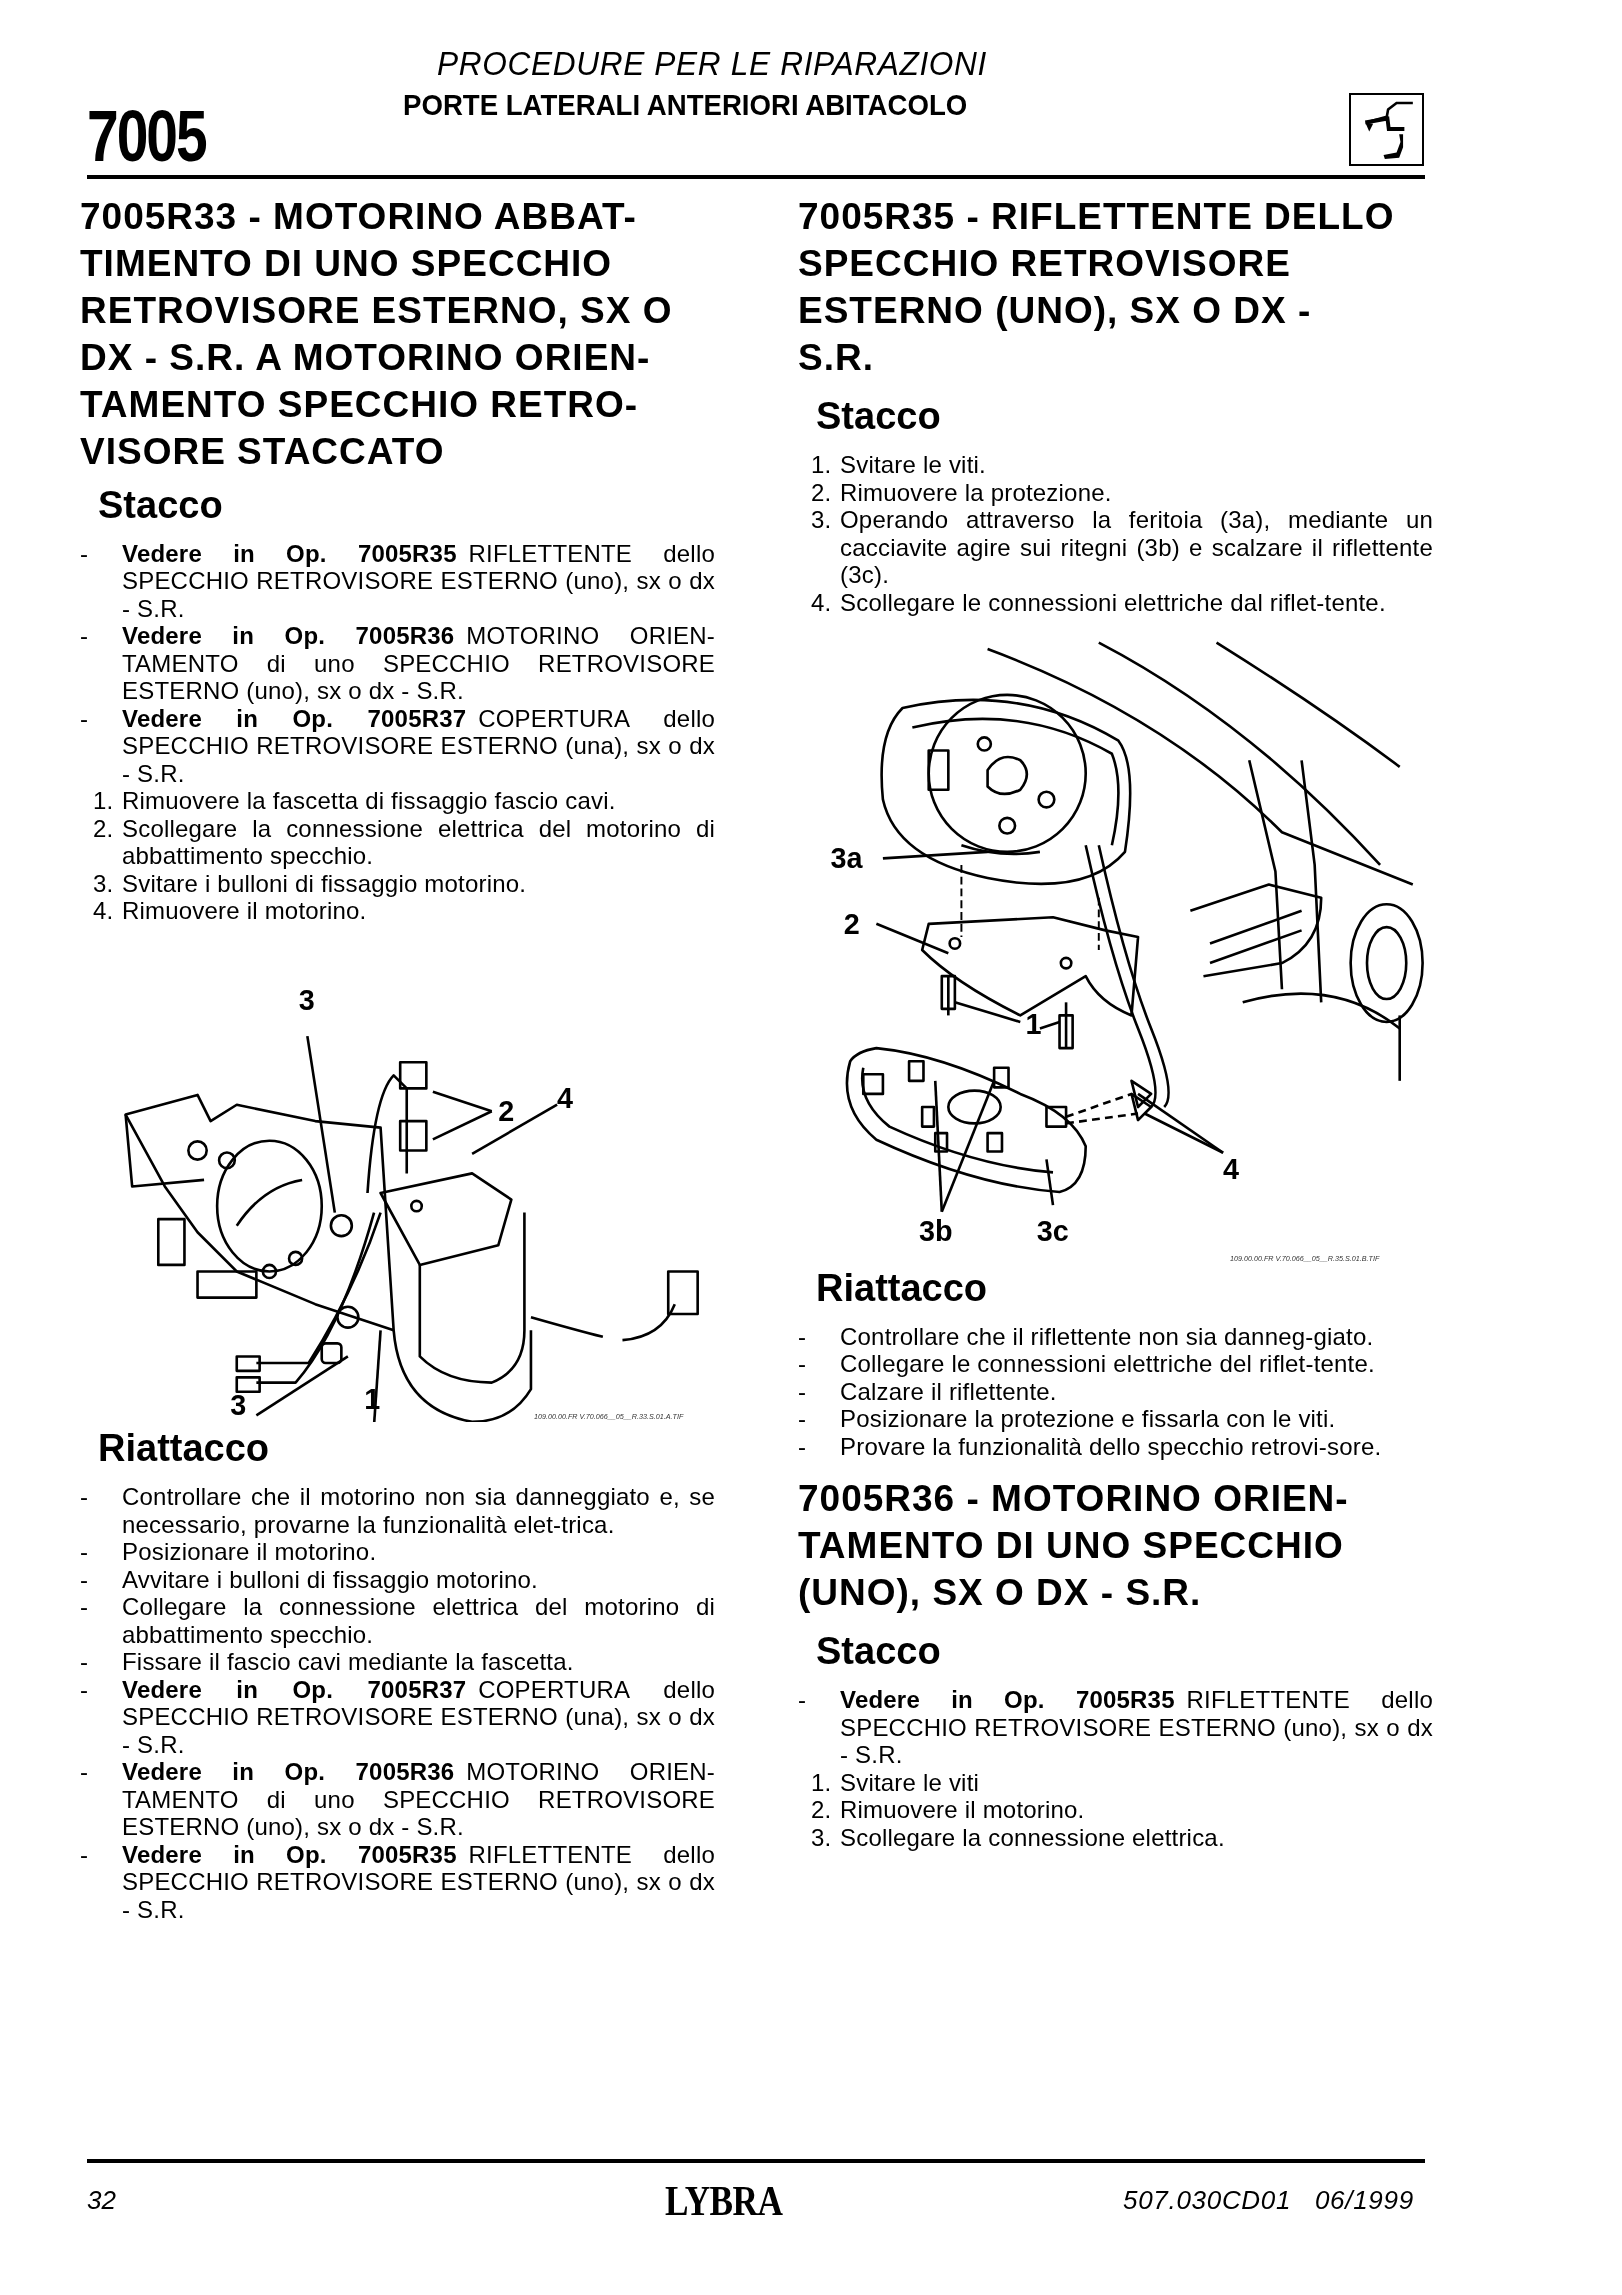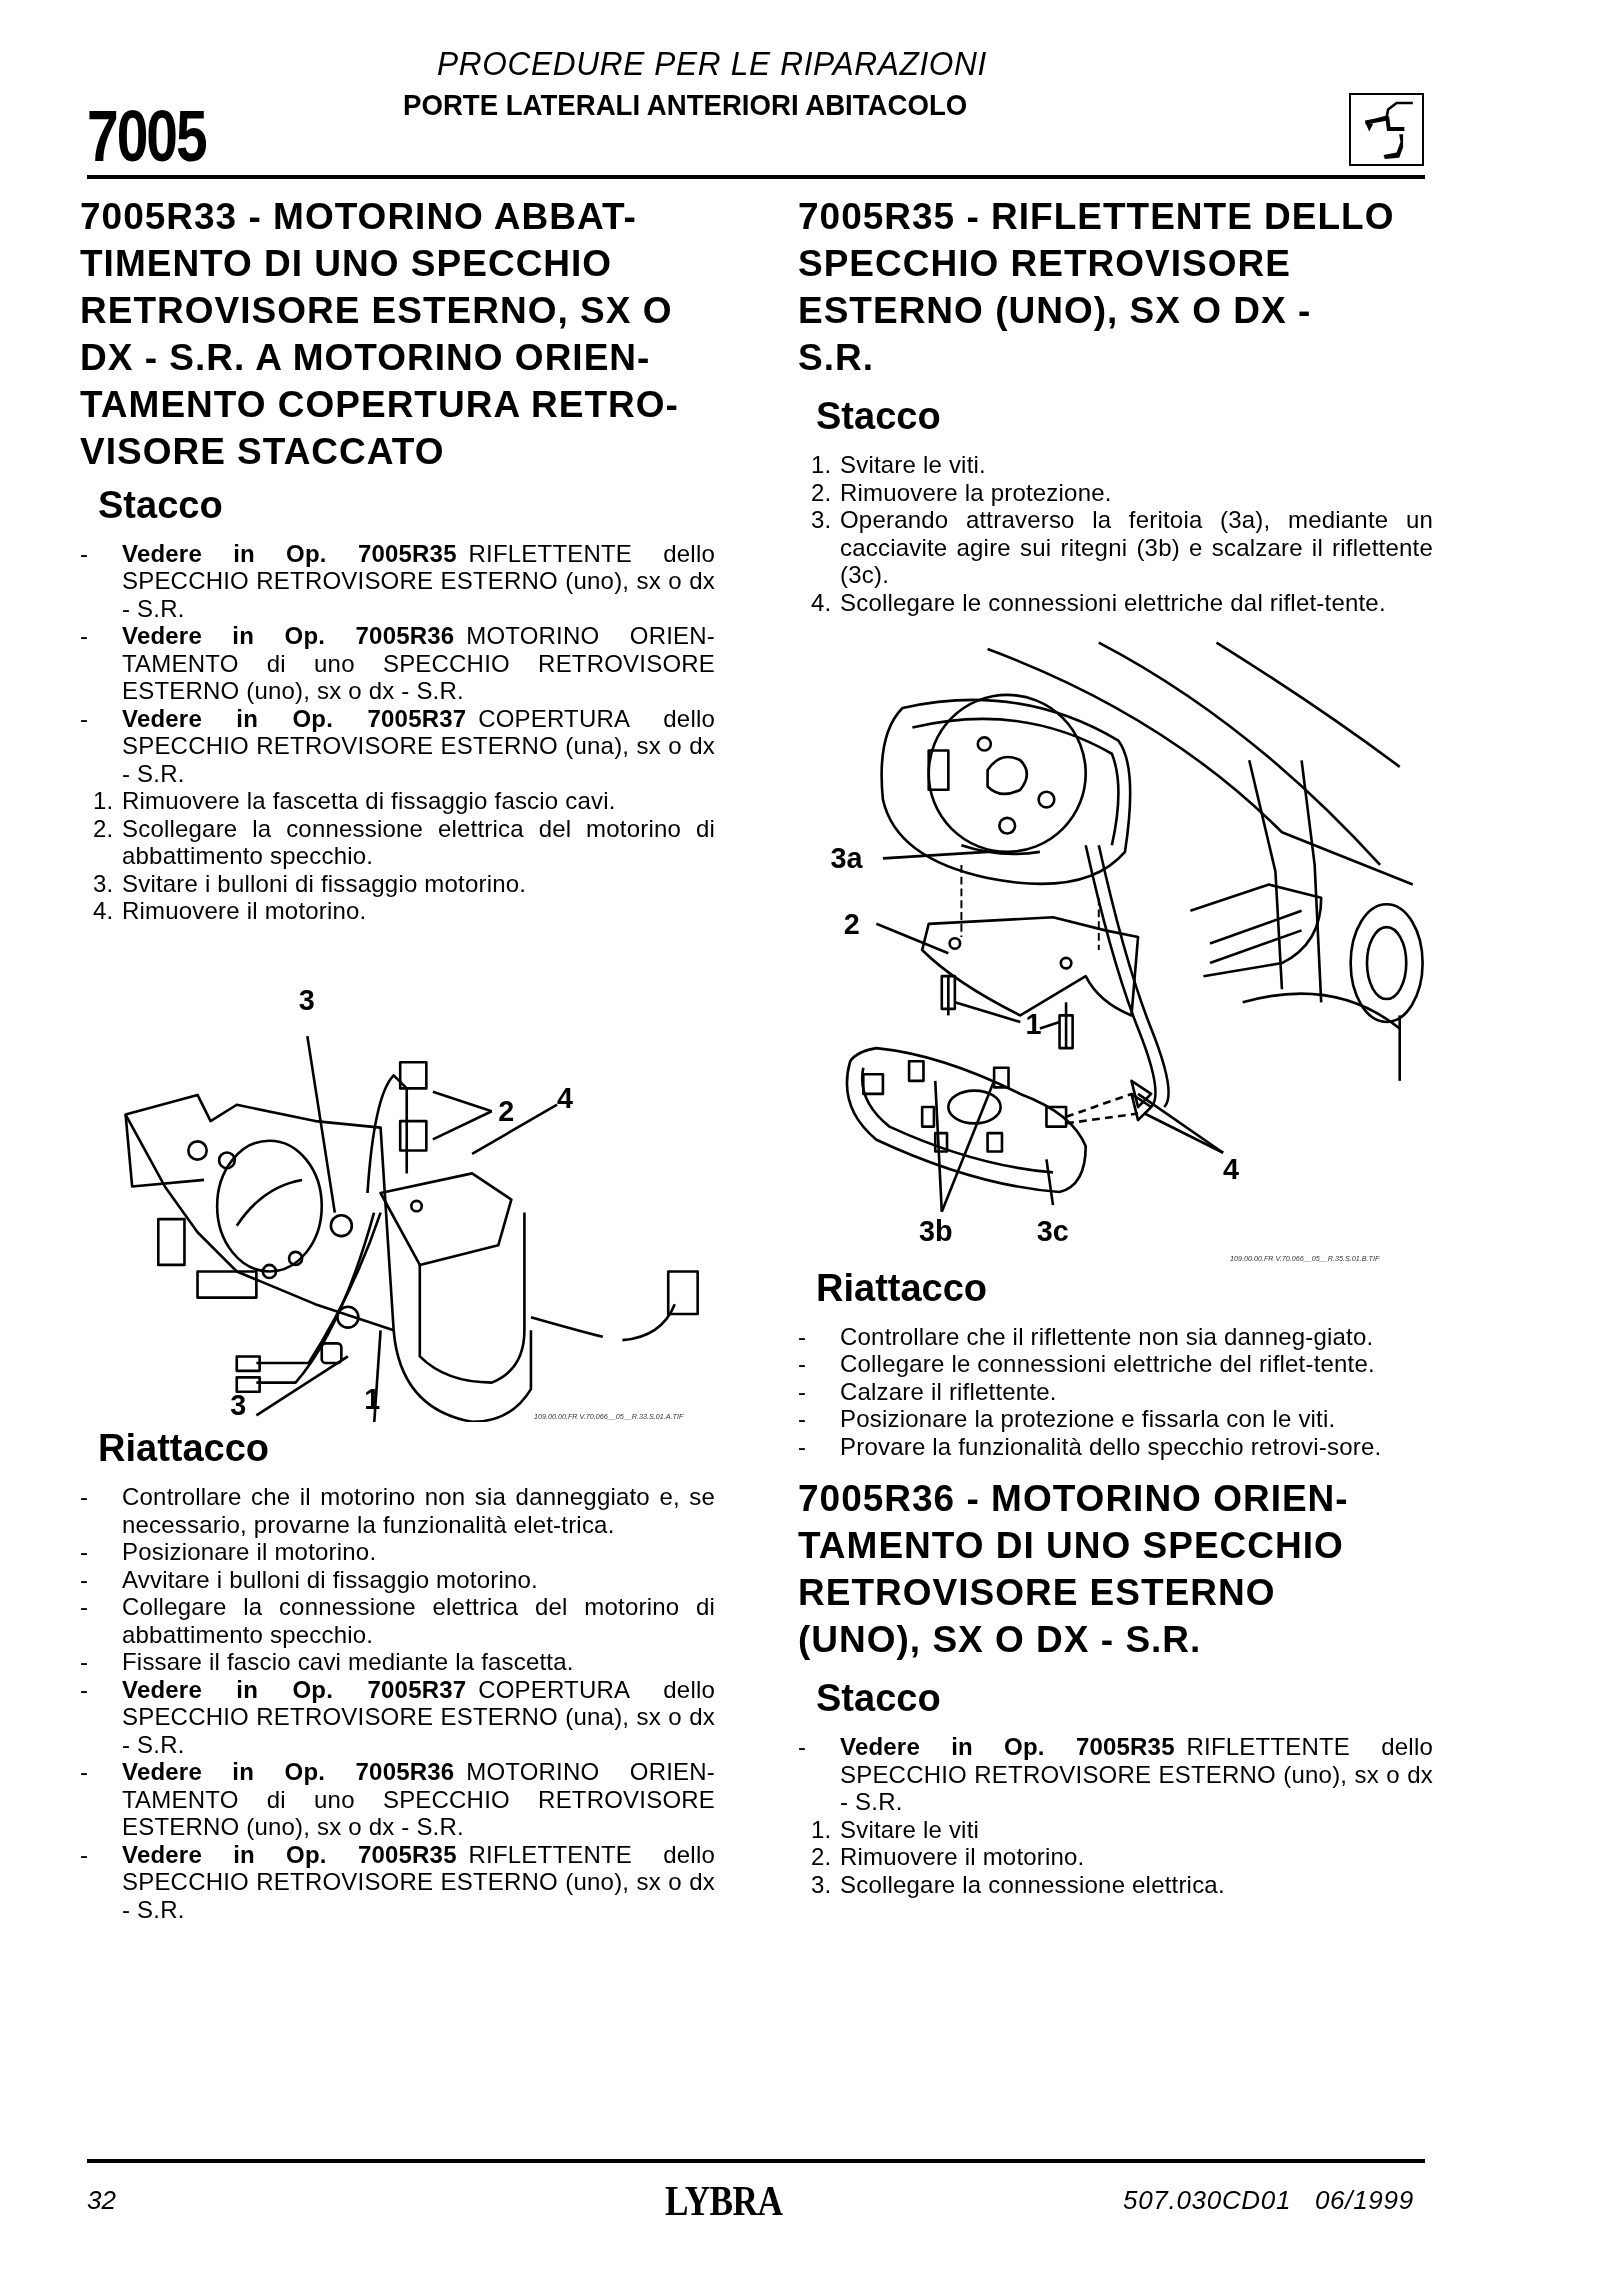--- a/index.html
+++ b/index.html
@@ -60,21 +60,21 @@
 </div>
 <div id="header-rule" class="abs"></div>
 
 <div id="col-left" class="col">
   <div>
     <div class="sec-title" style="margin-top:2.6px;">
       <div>7005R33 - MOTORINO ABBAT-</div>
       <div>TIMENTO DI UNO SPECCHIO</div>
       <div>RETROVISORE ESTERNO, SX O</div>
       <div>DX - S.R. A MOTORINO ORIEN-</div>
-      <div>TAMENTO COPERTURA RETRO-</div>
+      <div>TAMENTO SPECCHIO RETRO-</div>
       <div>VISORE STACCATO</div>
     </div>
 
     <div class="sub-head" style="margin-top:14.4px;">Stacco</div>
     <ul class="steps">
       <li><span class="mark">-</span><span class="ref">Vedere in Op. 7005R35</span><span>RIFLETTENTE dello SPECCHIO RETROVISORE ESTERNO (uno), sx o dx - S.R.</span></li>
       <li><span class="mark">-</span><span class="ref">Vedere in Op. 7005R36</span><span>MOTORINO ORIEN-TAMENTO di uno SPECCHIO RETROVISORE ESTERNO (uno), sx o dx - S.R.</span></li>
       <li><span class="mark">-</span><span class="ref">Vedere in Op. 7005R37</span><span>COPERTURA dello SPECCHIO RETROVISORE ESTERNO (una), sx o dx - S.R.</span></li>
       <li class="num"><span class="mark">1.</span><span>Rimuovere la fascetta di fissaggio fascio cavi.</span></li>
       <li class="num"><span class="mark">2.</span><span>Scollegare la connessione elettrica del motorino di abbattimento specchio.</span></li>
@@ -248,21 +248,20 @@
       <li><span class="mark">-</span><span>Calzare il riflettente.</span></li>
       <li><span class="mark">-</span><span>Posizionare la protezione e fissarla con le viti.</span></li>
       <li><span class="mark">-</span><span>Provare la funzionalità dello specchio retrovi-sore.</span></li>
     </ul>
   </div>
 
   <div style="margin-top:14.4px;">
     <div class="sec-title">
       <div>7005R36 - MOTORINO ORIEN-</div>
       <div>TAMENTO DI UNO SPECCHIO</div>
-      <div>RETROVISORE ESTERNO</div>
       <div>(UNO), SX O DX - S.R.</div>
     </div>
     <div class="sub-head" style="margin-top:19.6px;">Stacco</div>
     <ul class="steps">
       <li><span class="mark">-</span><span class="ref">Vedere in Op. 7005R35</span><span>RIFLETTENTE dello SPECCHIO RETROVISORE ESTERNO (uno), sx o dx - S.R.</span></li>
       <li class="num"><span class="mark">1.</span><span>Svitare le viti</span></li>
       <li class="num"><span class="mark">2.</span><span>Rimuovere il motorino.</span></li>
       <li class="num"><span class="mark">3.</span><span>Scollegare la connessione elettrica.</span></li>
     </ul>
   </div>

